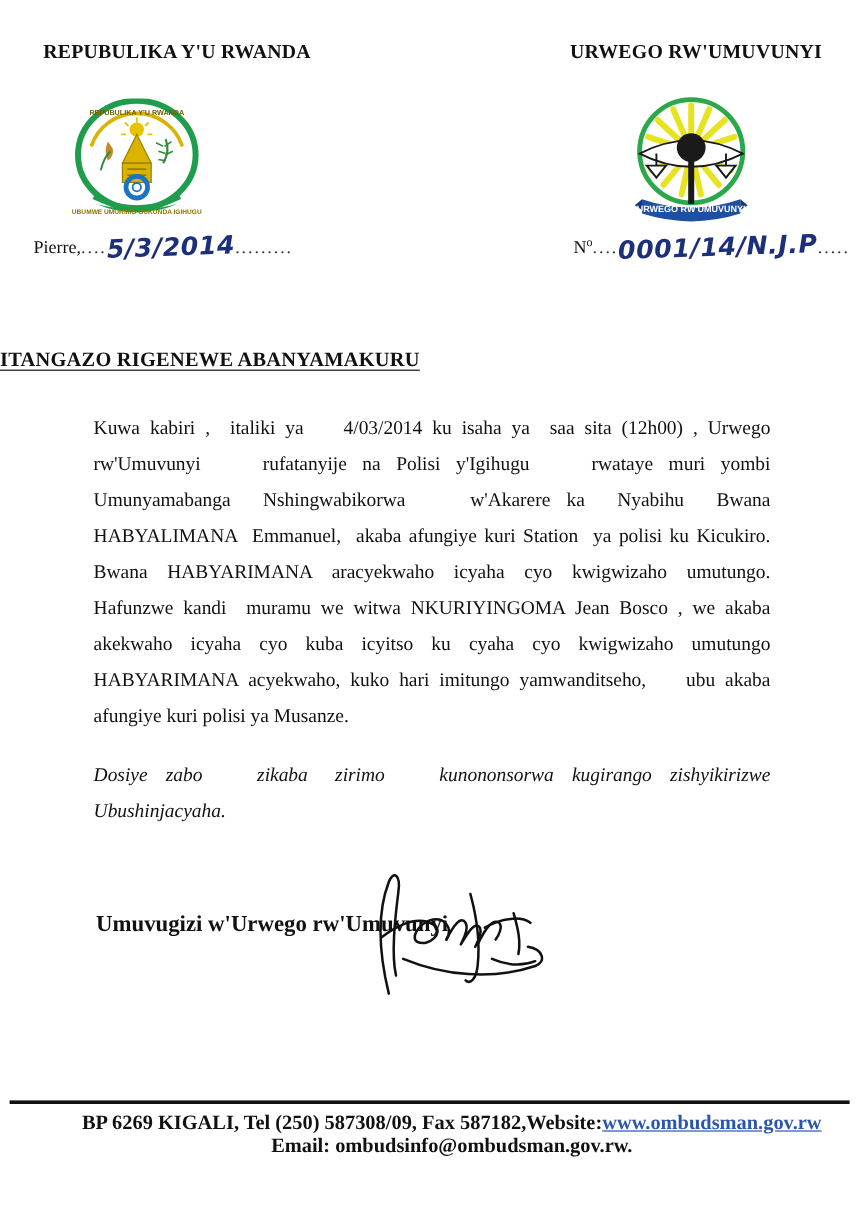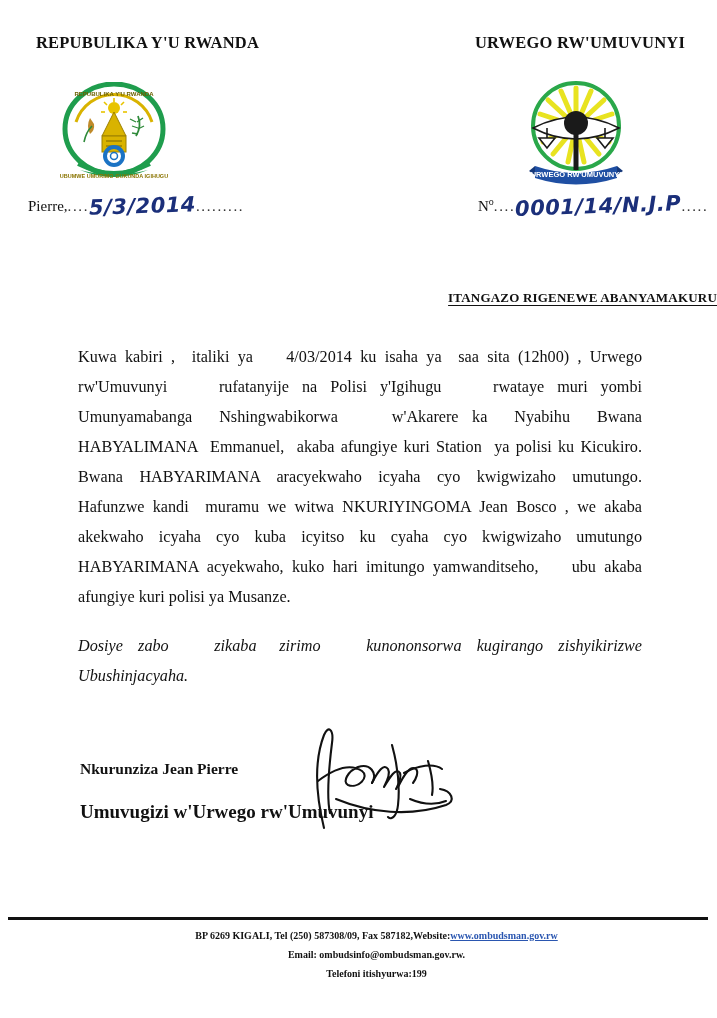--- a/index.html
+++ b/index.html
@@ -94,23 +94,23 @@
     font-size: 10px;
     vertical-align: super;
   }
 
   
   .doc-title {
     position: absolute;
     top: 290px;
     left: 0;
     width: 717px;
-    text-align: right;
-    font-weight: bold;
-    font-size: 13px;
+    text-align: left;
+    font-weight: bold;
+    font-size: 17px;
     letter-spacing: 0.2px;
   }
   .doc-title span {
     text-decoration: underline;
     text-underline-offset: 3px;
   }
 
   
   .body-block {
     position: absolute;
@@ -164,21 +164,21 @@
   }
   .footer {
     position: absolute;
     left: 0;
     top: 926px;
     width: 717px;
     text-align: center;
   }
   .footer-line {
     font-weight: bold;
-    font-size: 10px;
+    font-size: 17px;
     line-height: 19px;
     white-space: nowrap;
     margin-left: 36px;
   }
   .link {
     color: #2a56b0;
     text-decoration: underline;
   }
 </style>
 </head>
@@ -270,21 +270,20 @@
 <div class="doc-title">
   <span>ITANGAZO RIGENEWE ABANYAMAKURU</span>
 </div>
 
 <div class="body-block">
   <p class="para">Kuwa kabiri ,  italiki ya    4/03/2014 ku isaha ya  saa sita (12h00) , Urwego rw'Umuvunyi    rufatanyije na Polisi y'Igihugu    rwataye muri yombi Umunyamabanga  Nshingwabikorwa    w'Akarere ka  Nyabihu  Bwana HABYALIMANA  Emmanuel,  akaba afungiye kuri Station  ya polisi ku Kicukiro. Bwana  HABYARIMANA  aracyekwaho  icyaha  cyo  kwigwizaho  umutungo. Hafunzwe kandi  muramu we witwa NKURIYINGOMA Jean Bosco , we akaba akekwaho  icyaha  cyo  kuba  icyitso  ku  cyaha  cyo  kwigwizaho  umutungo HABYARIMANA acyekwaho, kuko hari imitungo yamwanditseho,    ubu akaba afungiye kuri polisi ya Musanze.</p>
   <p class="para">Dosiye  zabo      zikaba   zirimo      kunononsorwa  kugirango  zishyikirizwe Ubushinjacyaha.</p>
 </div>
 
 <div class="sig-block">
-  <div class="sig-name">Nkurunziza Jean Pierre</div>
   <div class="sig-role">Umuvugizi w'Urwego rw'Umuvunyi</div>
 </div>
 
 <div class="signature-mark">
   <svg viewBox="0 0 170 105" width="170" height="105" aria-hidden="true">
     <g fill="none" stroke="#111111" stroke-width="2.1" stroke-linecap="round" stroke-linejoin="round">
       <path d="M24 103 C16 70 14 36 24 10 C28 0 34 4 32 18 C29 42 26 70 30 88"></path>
       <path d="M18 56 C34 44 50 38 62 46 C70 52 58 64 48 60 C42 57 48 46 58 42 C70 38 78 48 72 58"></path>
       <path d="M72 58 C78 46 84 38 88 44 C91 49 86 58 84 62 C90 52 96 42 100 48 C102 53 98 60 96 64"></path>
       <path d="M98 62 C104 50 110 40 116 44 C119 47 116 54 113 58"></path>
@@ -296,14 +295,13 @@
     </g>
   </svg>
 </div>
 
 <div class="footer-rule"></div>
 <div class="footer">
   <div class="footer-line">
     <span>BP 6269 KIGALI, Tel (250) 587308/09, Fax 587182,Website:</span><span class="link">www.ombudsman.gov.rw</span>
   </div>
   <div class="footer-line">Email: ombudsinfo@ombudsman.gov.rw.</div>
-  <div class="footer-line">Telefoni itishyurwa:199</div>
 </div>
 
 </body></html>

